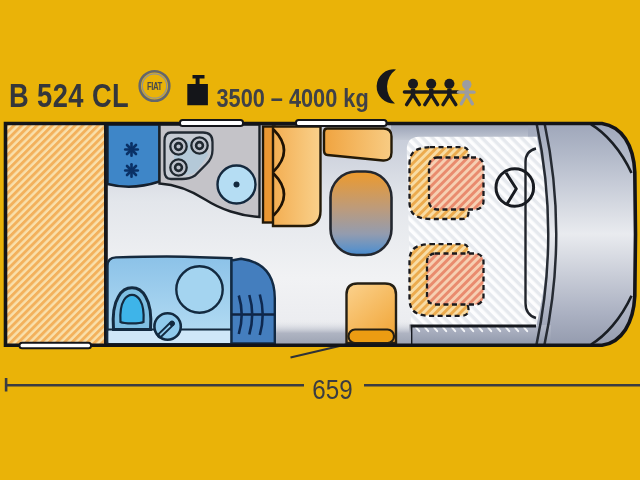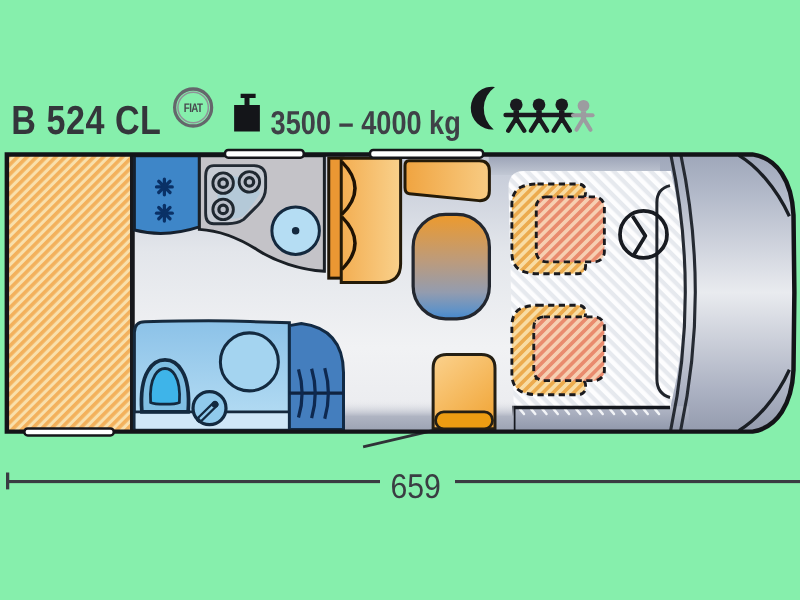--- a/index.html
+++ b/index.html
@@ -1,16 +1,16 @@
 <!DOCTYPE html>
 <html><head>
 <meta charset="utf-8">
 <style>
 html,body{margin:0;padding:0;background:#fff;}
-#page{position:relative;width:640px;height:480px;background:#86efac;overflow:hidden;
+#page{position:relative;width:640px;height:480px;background:#eab308;overflow:hidden;
   font-family:"Liberation Sans",sans-serif;}
 </style>
 </head>
 <body>
 <div id="page">
 <svg width="640" height="480" viewBox="0 0 640 480" xmlns="http://www.w3.org/2000/svg">
 <defs>
   <linearGradient id="floorGrad" x1="0" y1="124" x2="0" y2="344" gradientUnits="userSpaceOnUse">
     <stop offset="0" stop-color="#C1C7D5"></stop>
     <stop offset="0.35" stop-color="#E3E6EB"></stop>

